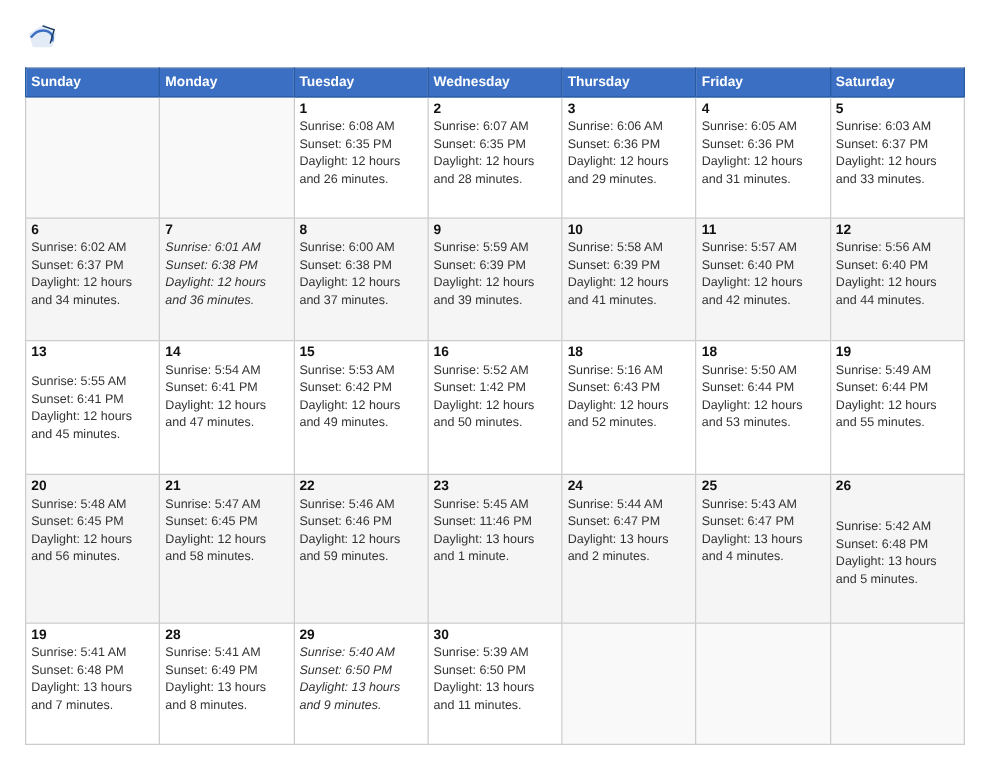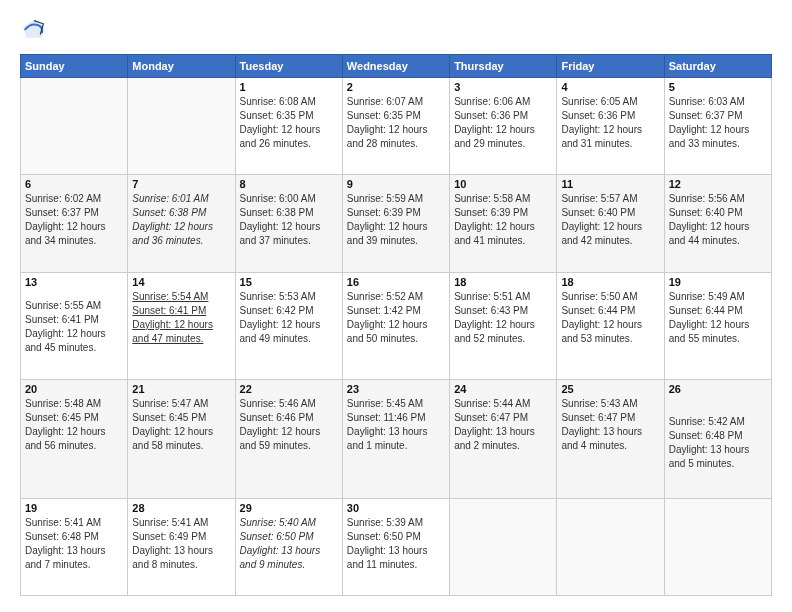--- a/index.html
+++ b/index.html
@@ -209,39 +209,39 @@
         </tr>
         <tr>
           <td>
             <span class="day-num">13</span>
             <div class="day-info" style="white-space: pre-line; margin-top: 11px;">Sunrise: 5:55 AM
 Sunset: 6:41 PM
 Daylight: 12 hours and 45 minutes.</div>
           </td>
           <td>
             <span class="day-num">14</span>
-            <div class="day-info" style="white-space: pre-line; text-decoration: underline;">Sunrise: 5:54 AM
+            <div class="day-info" style="white-space: pre-line;">Sunrise: 5:54 AM
 Sunset: 6:41 PM
 Daylight: 12 hours and 47 minutes.</div>
           </td>
           <td>
             <span class="day-num">15</span>
             <div class="day-info" style="white-space: pre-line;">Sunrise: 5:53 AM
 Sunset: 6:42 PM
 Daylight: 12 hours and 49 minutes.</div>
           </td>
           <td>
             <span class="day-num">16</span>
             <div class="day-info" style="white-space: pre-line;">Sunrise: 5:52 AM
 Sunset: 1:42 PM
 Daylight: 12 hours and 50 minutes.</div>
           </td>
           <td>
             <span class="day-num">18</span>
-            <div class="day-info" style="white-space: pre-line;">Sunrise: 5:51 AM
+            <div class="day-info" style="white-space: pre-line;">Sunrise: 5:16 AM
 Sunset: 6:43 PM
 Daylight: 12 hours and 52 minutes.</div>
           </td>
           <td>
             <span class="day-num">18</span>
             <div class="day-info" style="white-space: pre-line;">Sunrise: 5:50 AM
 Sunset: 6:44 PM
 Daylight: 12 hours and 53 minutes.</div>
           </td>
           <td>

